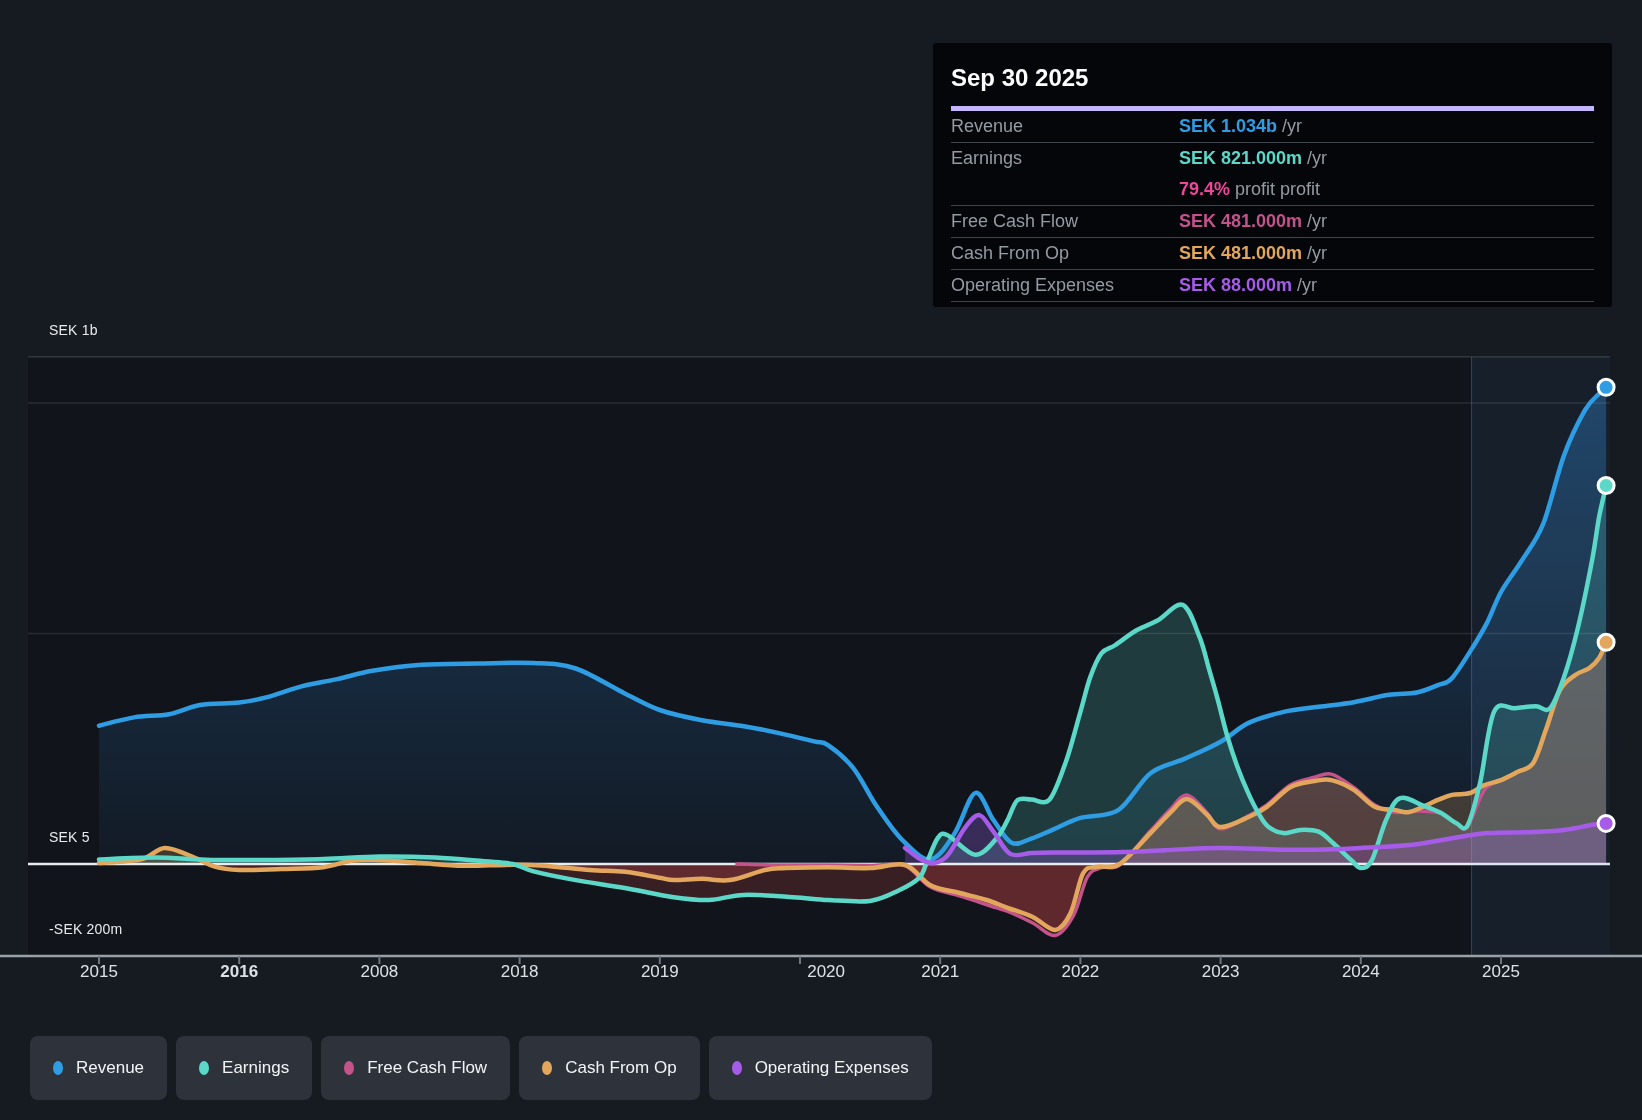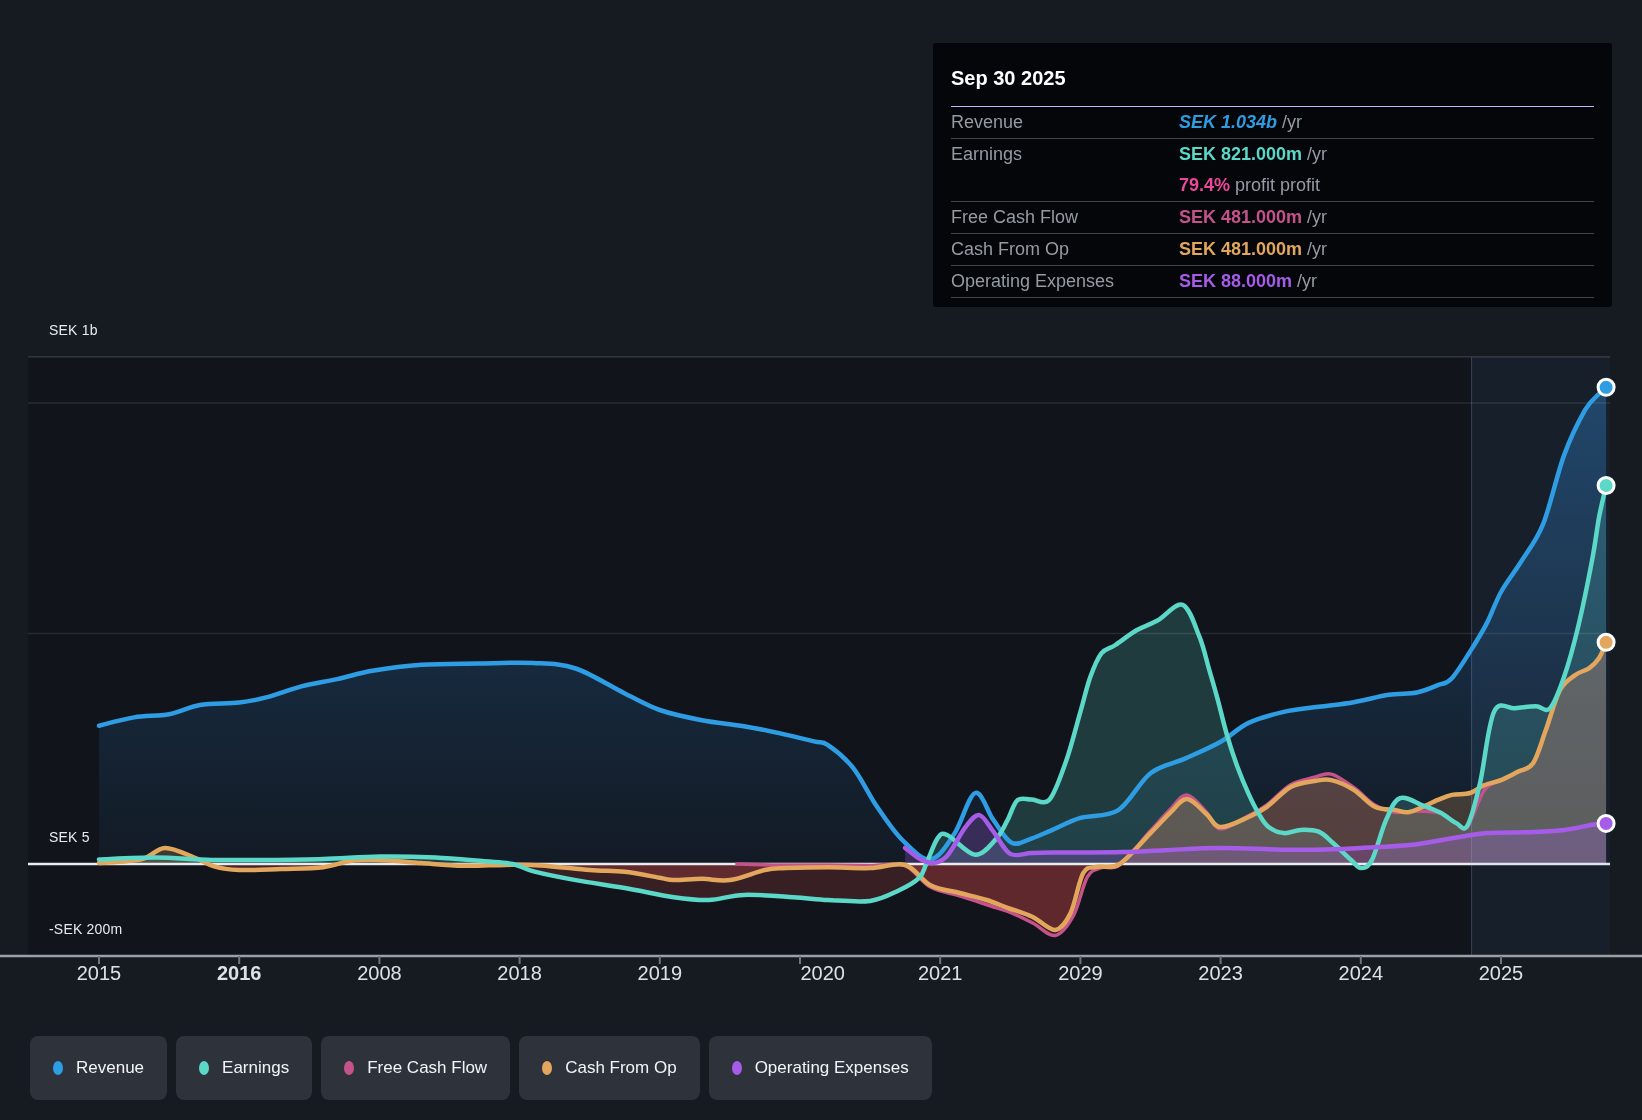--- a/index.html
+++ b/index.html
@@ -1,26 +1,26 @@
 <!DOCTYPE html>
 <html><head>
 <meta charset="utf-8">
 <style>
   html,body{margin:0;padding:0;background:#161b22;}
   .page{position:relative;width:1642px;height:1120px;background:#161b22;overflow:hidden;
         font-family:"Liberation Sans",sans-serif;-webkit-font-smoothing:antialiased;}
   svg{position:absolute;left:0;top:0;}
   .ylab{position:absolute;left:49px;color:#e8ebee;font-size:14px;font-weight:500;letter-spacing:.2px;}
   .xlab{position:absolute;top:962px;width:90px;margin-left:-45px;text-align:center;
-        color:#dde1e6;font-size:20px;font-weight:500;}
+        color:#dde1e6;font-size:17px;font-weight:500;}
   
   .tt-card{position:absolute;left:933px;top:43px;width:679px;height:264px;background:#04060a;
            border-radius:3px;box-sizing:border-box;padding:0 18px;}
-  .tt-title{height:63px;line-height:70px;color:#fff;font-size:20px;font-weight:700;
-            border-bottom:1px solid #c4b5fd;}
+  .tt-title{height:63px;line-height:70px;color:#fff;font-size:24px;font-weight:700;
+            border-bottom:5px solid #c4b5fd;}
   .tt-row{display:flex;align-items:center;height:31px;font-size:18px;border-bottom:1px solid #40454c;}
   .tt-row.nosep{border-bottom:none;}
   .tt-label{width:228px;color:#949ba3;flex:none;}
   .tt-value b{font-weight:700;}
   .tt-suffix{color:#949ba3;}
   .tt-margin-pct{color:#ec4899;font-weight:700;}
   
   .legend{position:absolute;left:30px;top:1036px;display:flex;gap:9px;}
   .chip{display:flex;align-items:center;gap:13px;height:64px;padding:0 23px;background:#2d323b;
         border-radius:8px;cursor:pointer;}
@@ -88,32 +88,32 @@
       <div class="ylab" style="top: 921px;">-SEK 200m</div>
     </div>
   <div id="xlabels">
       <div class="xlab" style="left: 99px;">2015</div>
       <div class="xlab" style="left: 239.2px; font-weight: bold;">2016</div>
       <div class="xlab" style="left: 379.4px;">2008</div>
       <div class="xlab" style="left: 519.6px;">2018</div>
       <div class="xlab" style="left: 659.8px;">2019</div>
       <div class="xlab" style="left: 800px; text-align: right;">2020</div>
       <div class="xlab" style="left: 940.2px;">2021</div>
-      <div class="xlab" style="left: 1080.4px;">2029</div>
+      <div class="xlab" style="left: 1080.4px;">2022</div>
       <div class="xlab" style="left: 1220.6px;">2023</div>
       <div class="xlab" style="left: 1360.8px;">2024</div>
       <div class="xlab" style="left: 1501px;">2025</div>
     </div>
 
   <div class="tt-card">
     <div class="tt-title">Sep 30 2025</div>
     <div id="tt-rows">
         <div class="tt-row">
           <span class="tt-label">Revenue</span>
-          <span class="tt-value"><b style="color: rgb(46, 157, 227); font-style: italic;">SEK 1.034b</b><span class="tt-suffix"> /yr</span></span>
+          <span class="tt-value"><b style="color: rgb(46, 157, 227);">SEK 1.034b</b><span class="tt-suffix"> /yr</span></span>
         </div>
         <div class="tt-row nosep">
           <span class="tt-label">Earnings</span>
           <span class="tt-value"><b style="color: rgb(91, 216, 199);">SEK 821.000m</b><span class="tt-suffix"> /yr</span></span>
         </div>
         <div class="tt-row">
           <span class="tt-label"></span>
           <span><span class="tt-margin-pct">79.4%</span><span class="tt-suffix"> profit profit</span></span>
         </div>
         <div class="tt-row">

